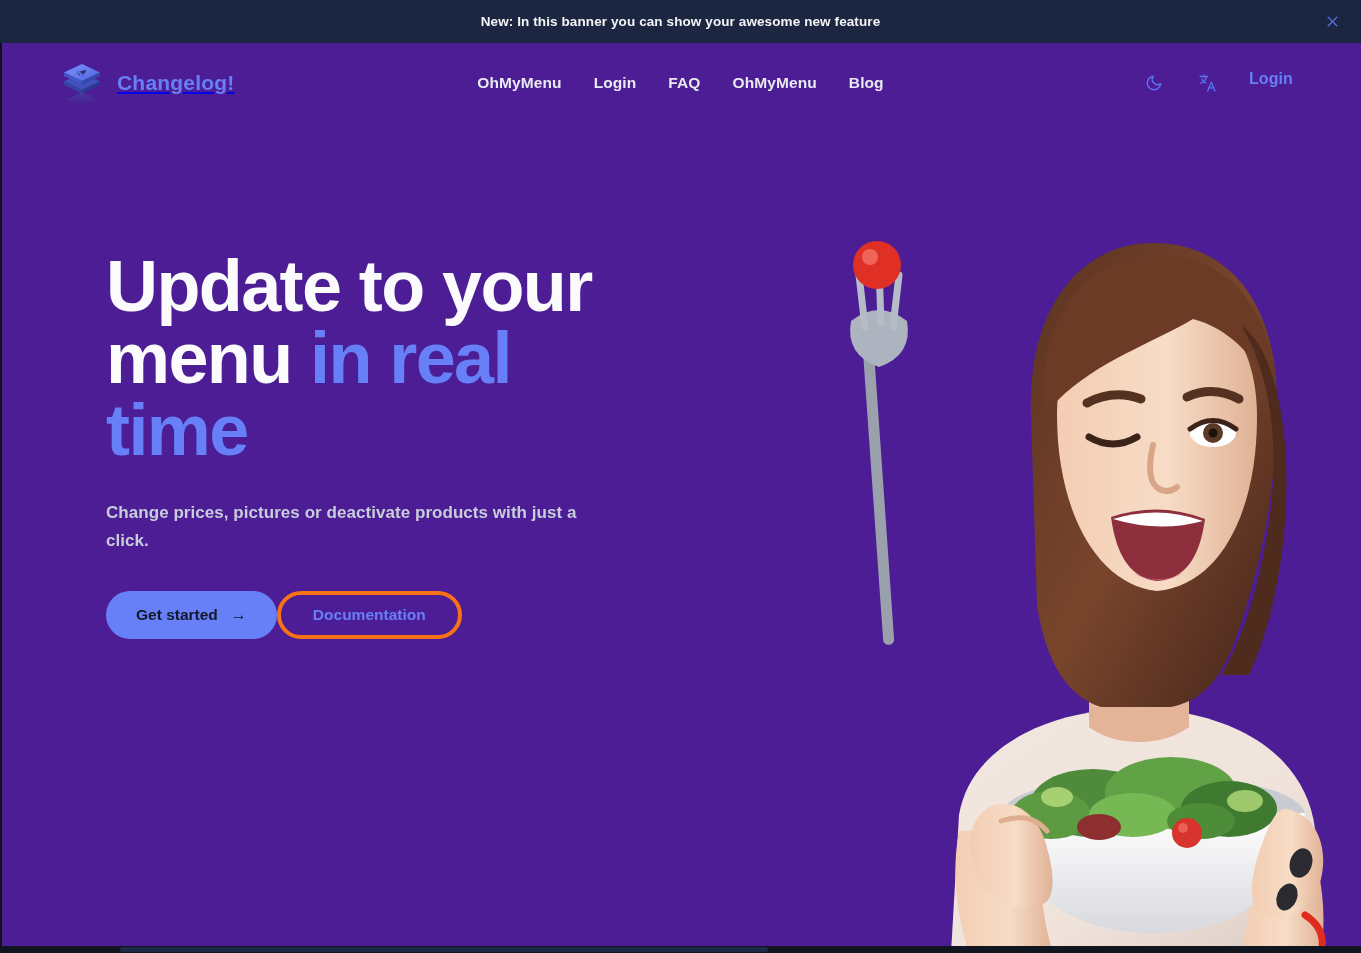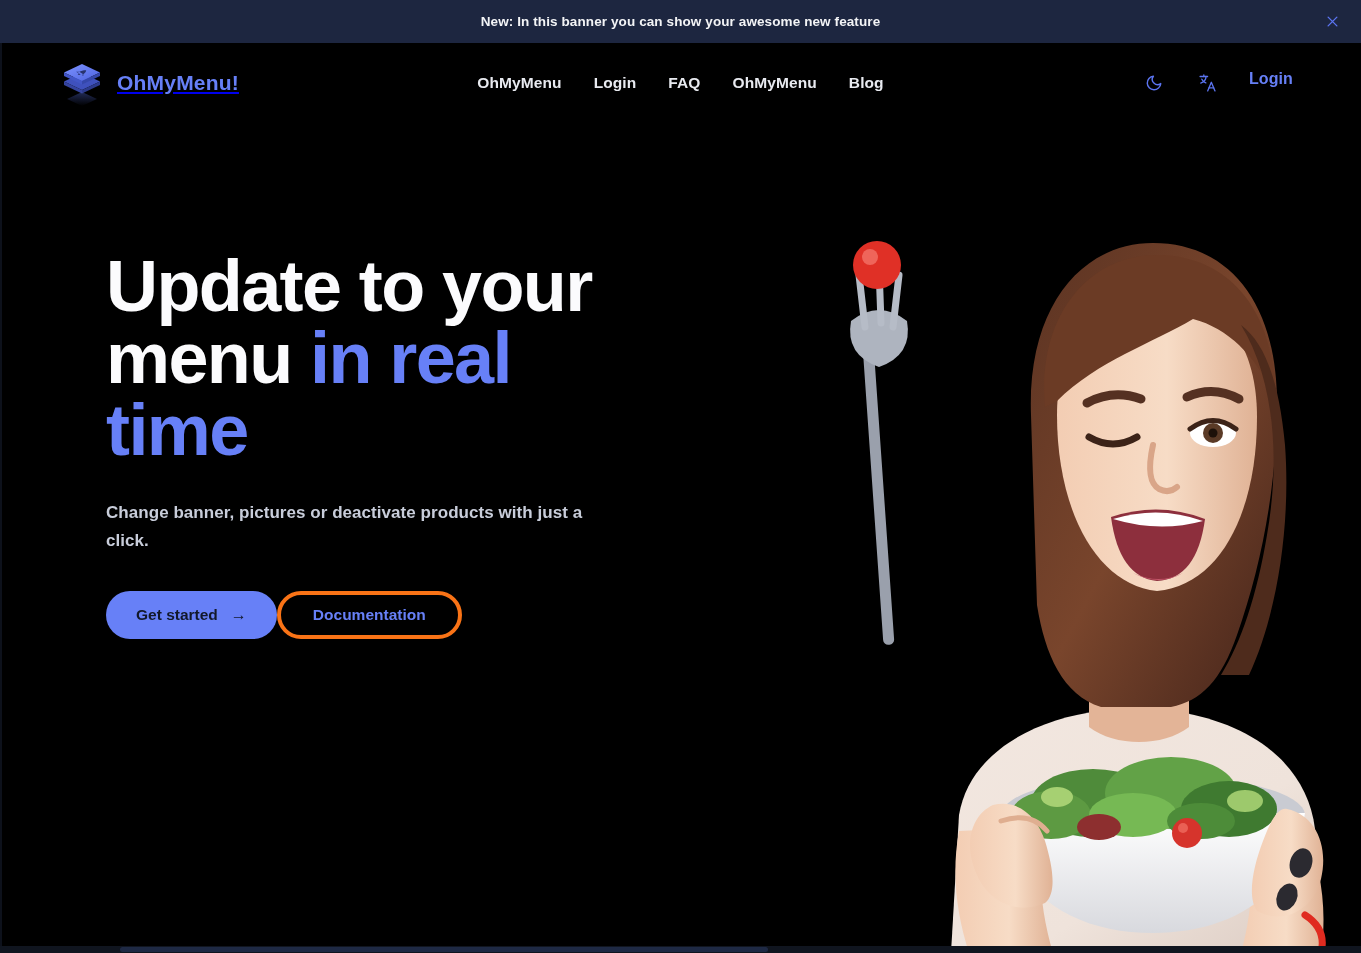--- a/index.html
+++ b/index.html
@@ -6,21 +6,21 @@
   * { margin:0; padding:0; box-sizing:border-box; }
   html, body {
     width:1361px; height:953px;
     background:#0f1420;
     font-family:"Liberation Sans", sans-serif;
     overflow:hidden;
   }
   .page {
     position:relative;
     width:1361px; height:953px;
-    background:#000000;
+    background:#4c1d95;
     overflow:hidden;
   }
 
   
   .banner {
     position:relative;
     height:43px;
     background:#1d2640;
     display:flex; align-items:center; justify-content:center;
     z-index:40;
@@ -250,21 +250,21 @@
           <g transform="translate(22,13.6) scale(0.94,0.52) rotate(45)" fill="#28336e">
             <path d="M0 -6.2 C2.1 -4.2 3.1 -1.6 3.1 1.1 L-3.1 1.1 C-3.1 -1.6 -2.1 -4.2 0 -6.2 Z"></path>
             <path d="M-3.3 1.0 L-5.4 3.4 L-3.0 3.4 Z"></path>
             <path d="M3.3 1.0 L5.4 3.4 L3.0 3.4 Z"></path>
             <path d="M-1.5 3.5 L1.5 3.5 L0.8 5.6 L-0.8 5.6 Z"></path>
           </g>
 
           <path d="M22 33 L37 40 L22 47 L7 40 Z" fill="url(#lg-refl)"></path>
         </svg>
       </span>
-      <span class="brand-name">OhMyMenu!</span>
+      <span class="brand-name">Changelog!</span>
     </a>
 
     <nav class="nav">
       <a href="#">OhMyMenu</a>
       <a href="#">Login</a>
       <a href="#">FAQ</a>
       <a href="#">OhMyMenu</a>
       <a href="#">Blog</a>
     </nav>
 
@@ -286,21 +286,21 @@
       </button>
       <a class="login-link" href="#">Login</a>
     </div>
   </header>
 
   <section class="hero">
 
     <div class="hero-copy">
       <h1 class="hero-title"><span>Update to your menu </span><span class="accent">in real time</span></h1>
 
-      <p class="hero-sub">Change banner, pictures or deactivate products with just a click.</p>
+      <p class="hero-sub">Change prices, pictures or deactivate products with just a click.</p>
 
       <div class="hero-buttons">
         <a class="btn btn-primary" href="#">
           <span>Get started</span>
           <span class="arrow">→</span>
         </a>
         <a class="btn btn-secondary" href="#">
           <span>Documentation</span>
         </a>
       </div>

